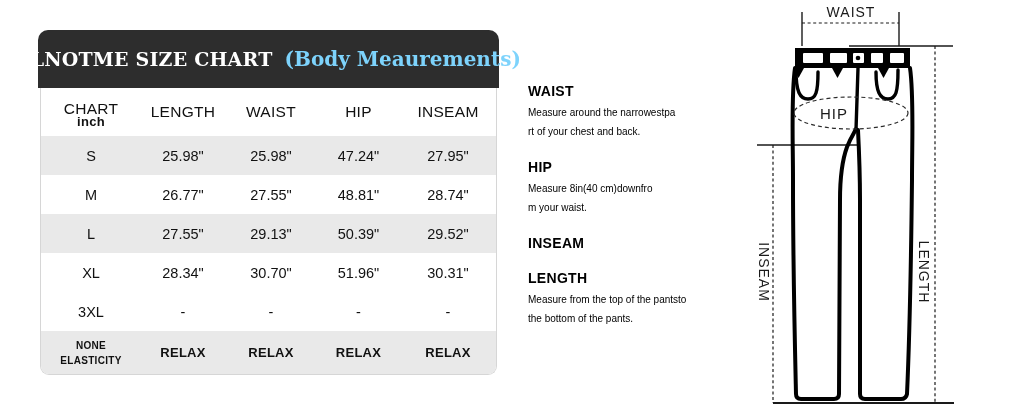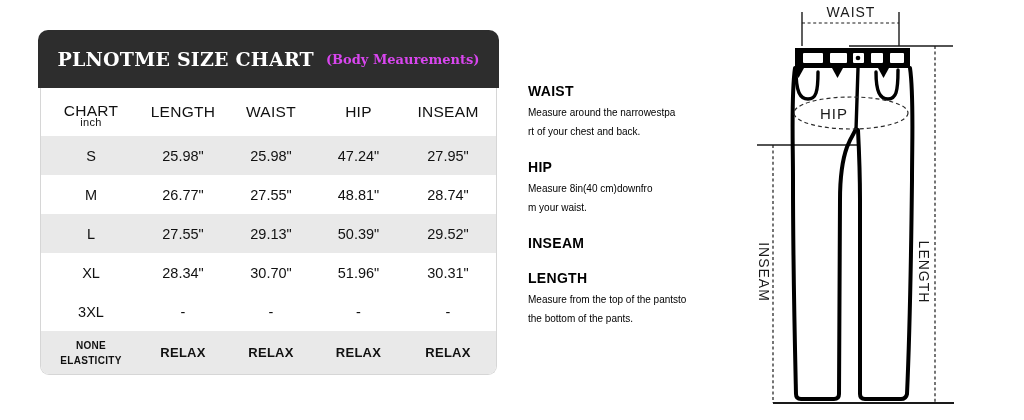--- a/index.html
+++ b/index.html
@@ -11,21 +11,21 @@
   .chart-wrap{position:absolute;left:38px;top:30px;width:461px;}
   .chart-header{
     height:58px;background:#2d2d2d;border-radius:10px 10px 0 0;
     display:flex;align-items:center;justify-content:center;gap:12px;
   }
   .chart-title{
     font-family:"DejaVu Serif", serif;font-weight:700;font-size:19px;color:#ffffff;
     letter-spacing:0.2px;white-space:nowrap;
   }
   .chart-subtitle{
-    font-family:"DejaVu Serif", serif;font-weight:700;font-size:13px;color:#d946ef;
+    font-family:"DejaVu Serif", serif;font-weight:700;font-size:20px;color:#7dd3fc;
     white-space:nowrap;
   }
   table.size-table{
     width:455px;margin-left:2px;border-collapse:separate;border-spacing:0;
     border:1px solid #d6d6d6;border-top:none;border-radius:0 0 9px 9px;
     table-layout:fixed;
   }
   table.size-table col.c0{width:100px}
   table.size-table col.c1{width:84px}
   table.size-table col.c2{width:92px}
@@ -35,21 +35,21 @@
     text-align:center;vertical-align:middle;padding:0;
     font-weight:400;
   }
   .size-table thead th{height:48px;background:#ffffff;font-size:15.5px;letter-spacing:0.3px;}
   .size-table td{height:39px;font-size:14.5px;}
   .size-table tr.alt td{background:#e9e9e9;}
   .size-table tr.plain td{background:#ffffff;}
   .size-table tr:last-child td{height:43px;}
   .size-table tr:last-child td:first-child{border-radius:0 0 0 8px;}
   .size-table tr:last-child td:last-child{border-radius:0 0 8px 0;}
-  .col-sub{display:block;font-size:11px;font-weight:400;margin-top:-2px;}
+  .col-sub{display:block;font-size:13px;font-weight:700;margin-top:-2px;}
   .col-main{display:block;line-height:15px;margin-top:6px;}
   td.elastic{font-weight:700;font-size:13px;letter-spacing:0.3px;}
   td.elastic-size{font-weight:700;font-size:10px;line-height:15px;white-space:pre-line;letter-spacing:0.3px;}
   
   .defs{position:absolute;left:528px;top:82px;width:245px;}
   .def-section{margin-bottom:17px;}
   .def-title{font-size:14px;font-weight:700;letter-spacing:0.3px;line-height:18px;margin-bottom:4px;color:#000;}
   .def-desc{font-size:10px;line-height:18.5px;color:#000;white-space:pre-line;}
   
   .diagram{position:absolute;left:735px;top:0;width:285px;height:420px;}

